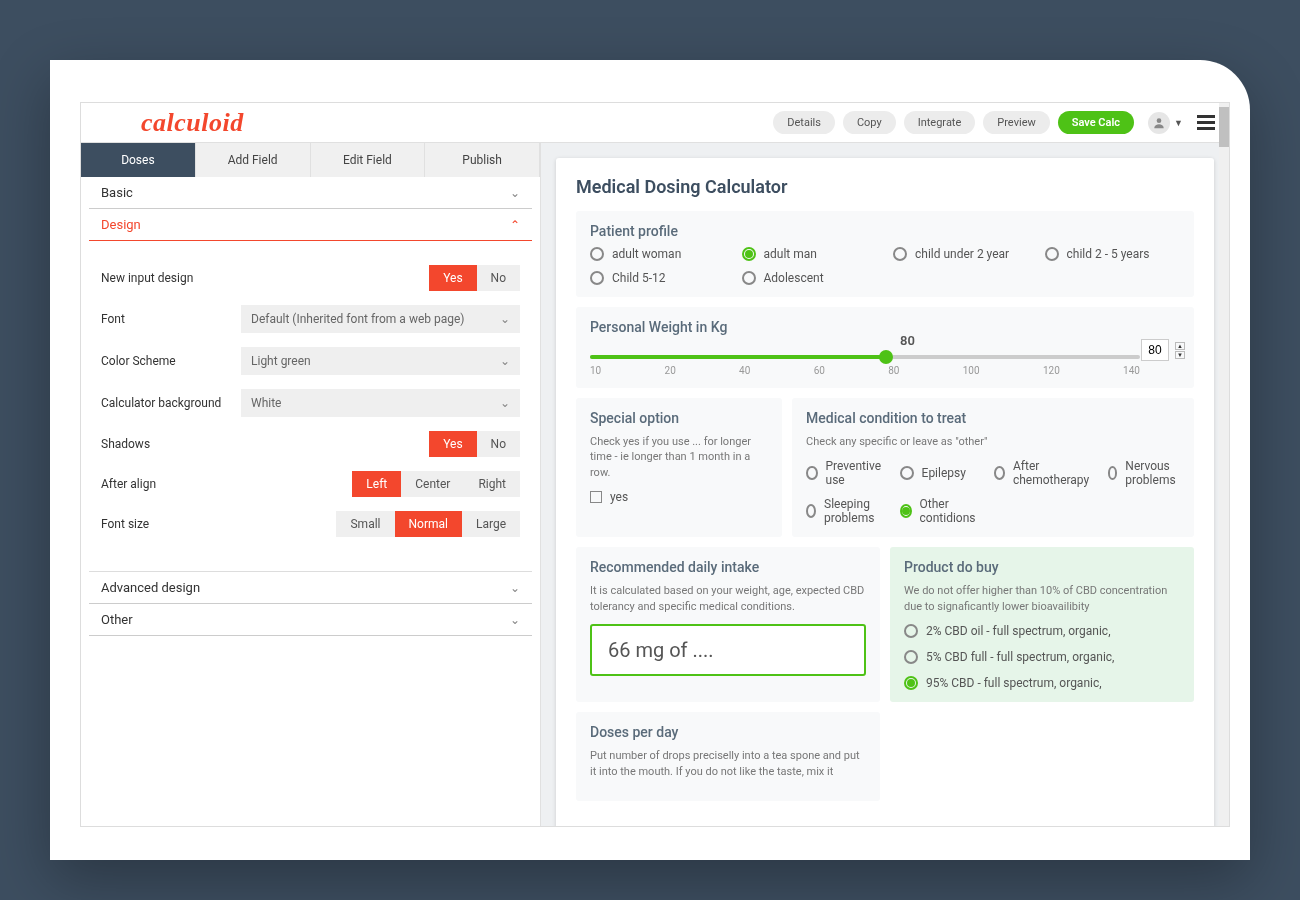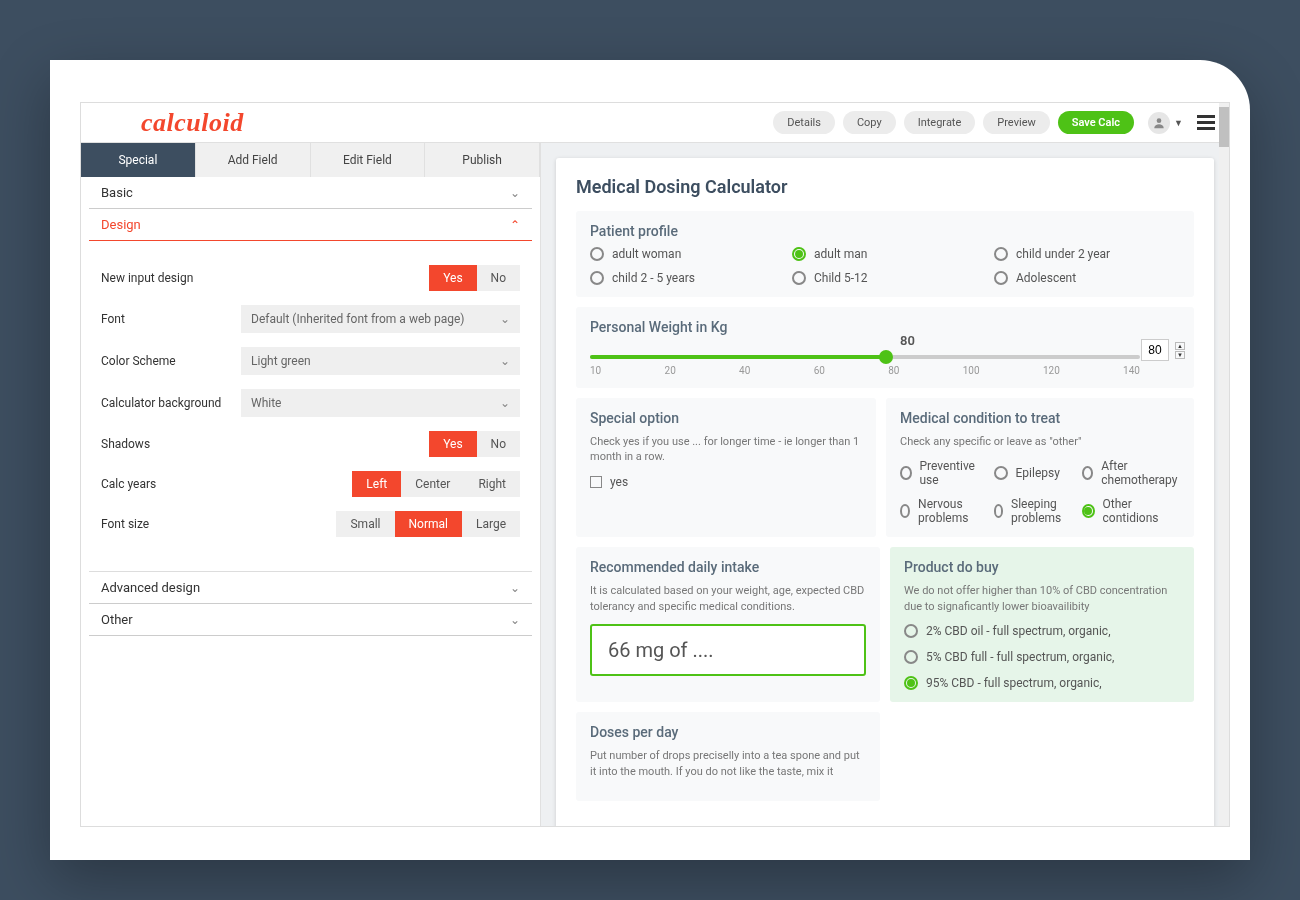--- a/index.html
+++ b/index.html
@@ -32,21 +32,21 @@
 .select-box { flex: 1; max-width: 300px; display: flex; align-items: center; justify-content: space-between; background: #efefef; padding: 7px 10px; font-size: 12px; color: #666; cursor: pointer; }
 .membership-bar { background: #d6efbb; color: #555; text-align: center; padding: 8px; font-size: 12px; }
 .membership-bar .highlight { color: #f3472d; font-weight: 600; }
 .right-panel { flex: 1; padding: 15px; overflow-y: auto; }
 .calc-card { background: #fff; border-radius: 3px; box-shadow: 0 1px 4px rgba(0,0,0,0.15); padding: 18px 20px; }
 .calc-title { color: #3d4e60; font-size: 18px; font-weight: 600; margin-bottom: 14px; }
 .section { background: #f8f9fa; border-radius: 3px; padding: 12px 14px; margin-bottom: 10px; }
 .section.highlight { background: #e6f5e9; }
 .section-title { color: #5a6b7a; font-size: 14px; font-weight: 500; margin-bottom: 8px; }
 .section-desc { font-size: 11px; color: #777; margin-bottom: 10px; line-height: 1.4; }
-.radio-grid { display: grid; grid-template-columns: 1fr 1fr 1fr; gap: 10px 16px; }
+.radio-grid { display: grid; grid-template-columns: 1fr 1fr 1fr 1fr; gap: 10px 16px; }
 .radio-item { display: flex; align-items: center; gap: 8px; font-size: 12px; color: #555; cursor: pointer; }
 .radio-circle { width: 14px; height: 14px; border: 2px solid #888; border-radius: 50%; display: flex; align-items: center; justify-content: center; }
 .radio-circle.checked { border-color: #4ec216; }
 .radio-circle.checked::after { content: ''; width: 8px; height: 8px; background: #4ec216; border-radius: 50%; }
 .slider-wrap { position: relative; margin-top: 20px; }
 .slider-track { height: 4px; background: #ccc; border-radius: 2px; position: relative; margin: 0 40px 0 0; }
 .slider-fill { position: absolute; left: 0; height: 100%; background: #4ec216; border-radius: 2px; }
 .slider-thumb { position: absolute; width: 14px; height: 14px; background: #4ec216; border-radius: 50%; top: -5px; transform: translateX(-50%); }
 .slider-value { position: absolute; top: -22px; transform: translateX(-50%); font-size: 13px; color: #555; font-weight: 600; }
 .slider-ticks { display: flex; justify-content: space-between; color: #999; font-size: 10px; margin-top: 6px; margin-right: 40px; }
@@ -87,21 +87,21 @@
           <span></span>
           <span></span>
           <span></span>
         </div>
     </div>
 
     <div class="main-split">
 
       <div class="left-panel">
         <div class="tabs">
-          <div class="tab active">Special</div>
+          <div class="tab active">Doses</div>
           <div class="tab">Add Field</div>
           <div class="tab">Edit Field</div>
           <div class="tab">Publish</div>
         </div>
 
         <div class="accordion">
           <div class="acc-header">
             <span>Basic</span>
             <span class="chevron">⌄</span>
           </div>
@@ -141,21 +141,21 @@
               </div>
             </div>
             <div class="form-row">
               <div class="form-label">Shadows</div>
               <div class="toggle-group">
                 <div class="toggle-btn active">Yes</div>
                 <div class="toggle-btn">No</div>
               </div>
             </div>
             <div class="form-row">
-              <div class="form-label">Calc years</div>
+              <div class="form-label">After align</div>
               <div class="toggle-group">
                 <div class="toggle-btn active">Left</div>
                 <div class="toggle-btn">Center</div>
                 <div class="toggle-btn">Right</div>
               </div>
             </div>
             <div class="form-row">
               <div class="form-label">Font size</div>
               <div class="toggle-group">
                 <div class="toggle-btn">Small</div>

